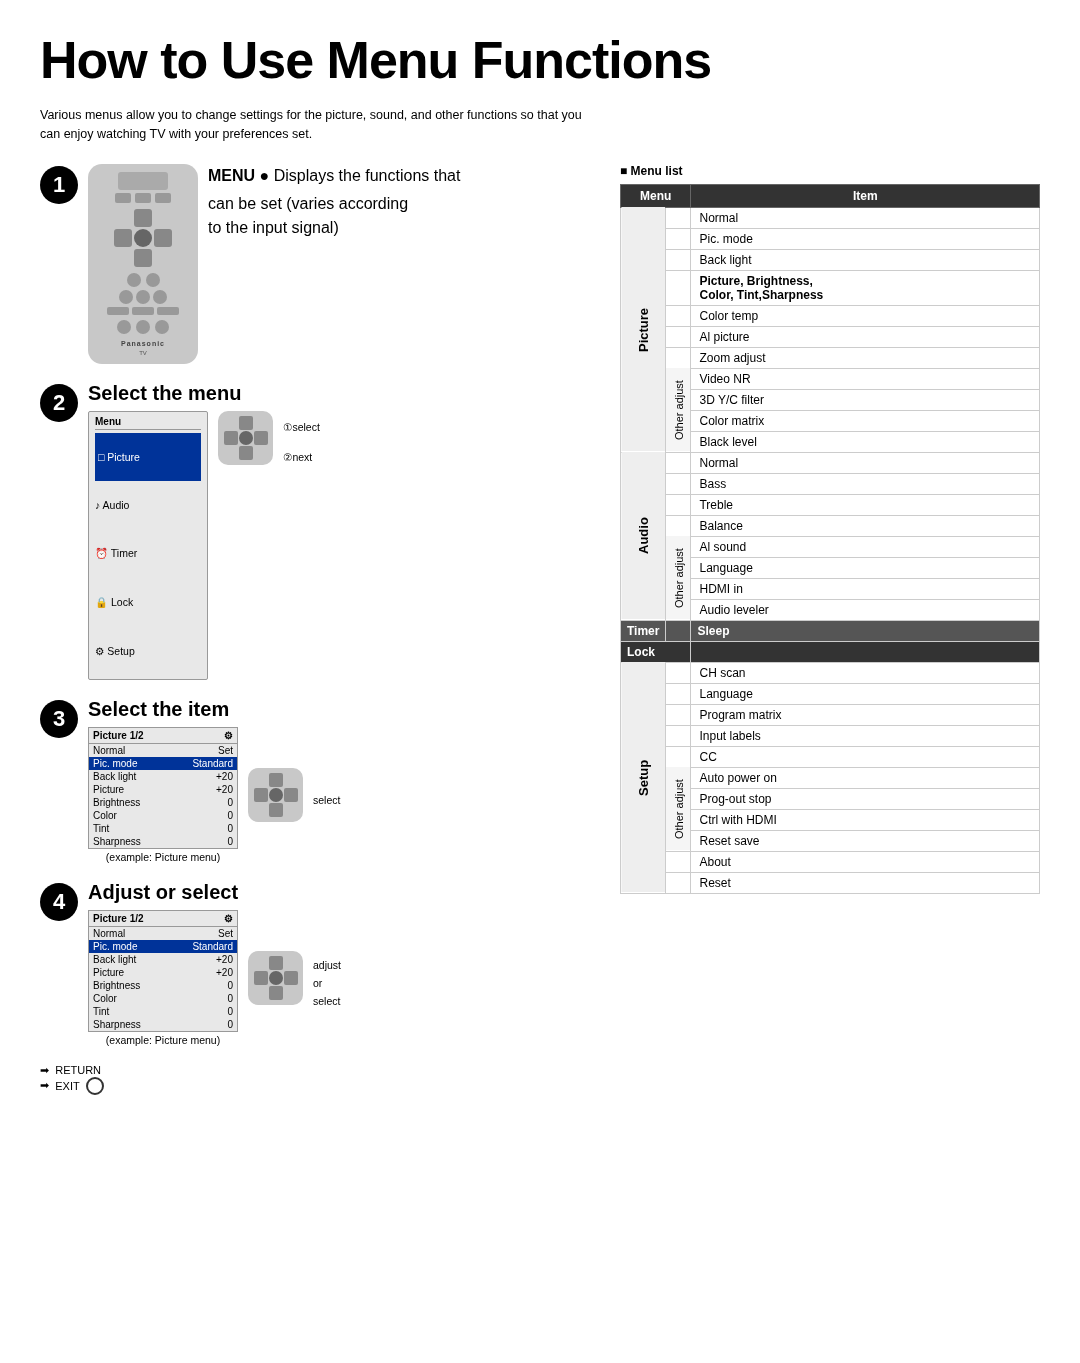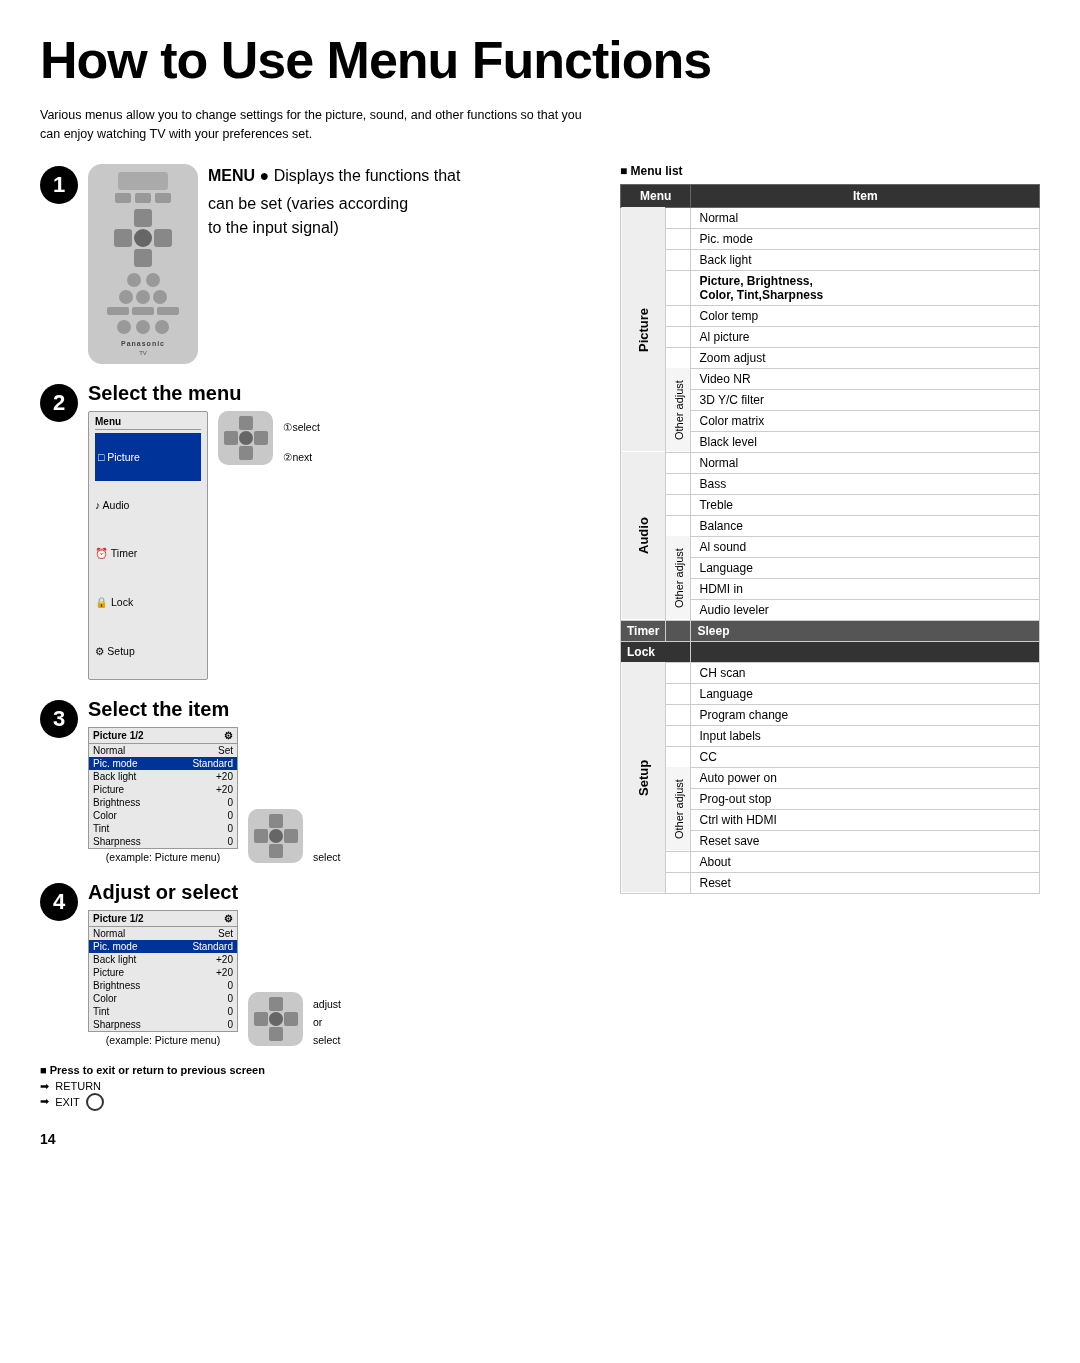--- a/index.html
+++ b/index.html
@@ -204,21 +204,21 @@
       text-align: center;
       margin-top: 2px;
     }
     .menu-step-layout {
       display: flex;
       align-items: flex-start;
       gap: 10px;
     }
     .pic-step-layout {
       display: flex;
-      align-items: flex-end;
+      align-items: center;
       gap: 10px;
     }
     .select-right {
       font-size: 10.5px;
       display: flex;
       flex-direction: column;
       gap: 18px;
       padding-top: 10px;
     }
     .adjust-right {
@@ -469,33 +469,31 @@
           <div class="adjust-right">
             <div>adjust</div>
             <div>or</div>
             <div>select</div>
           </div>
         </div>
       </div>
     </div>
 
     <div class="press-exit">
-      <div class="bold">■ Press to exit or return to previous screen</div>
       <div style="display:flex; align-items:center; gap:6px; margin-top:4px;">
         <span>➡</span>
         <span>RETURN</span>
       </div>
       <div style="display:flex; align-items:center; gap:6px;">
         <span>➡</span>
         <span>EXIT</span>
         <div style="width:18px;height:18px;border:2px solid #333;border-radius:50%;"></div>
       </div>
     </div>
 
-    <div class="page-number">14</div>
   </div>
 
   <div class="right-col">
     <div class="menu-list-label">Menu list</div>
 
     <table class="menu-table">
       <thead>
         <tr>
           <th colspan="2">Menu</th>
           <th>Item</th>
@@ -592,21 +590,21 @@
           <td class="cat-cell" rowspan="11">Setup</td>
           <td></td>
           <td class="item-cell">CH scan</td>
         </tr>
         <tr>
           <td></td>
           <td class="item-cell">Language</td>
         </tr>
         <tr>
           <td></td>
-          <td class="item-cell">Program change</td>
+          <td class="item-cell">Program matrix</td>
         </tr>
         <tr>
           <td></td>
           <td class="item-cell">Input labels</td>
         </tr>
         <tr>
           <td></td>
           <td class="item-cell">CC</td>
         </tr>
         <tr>

